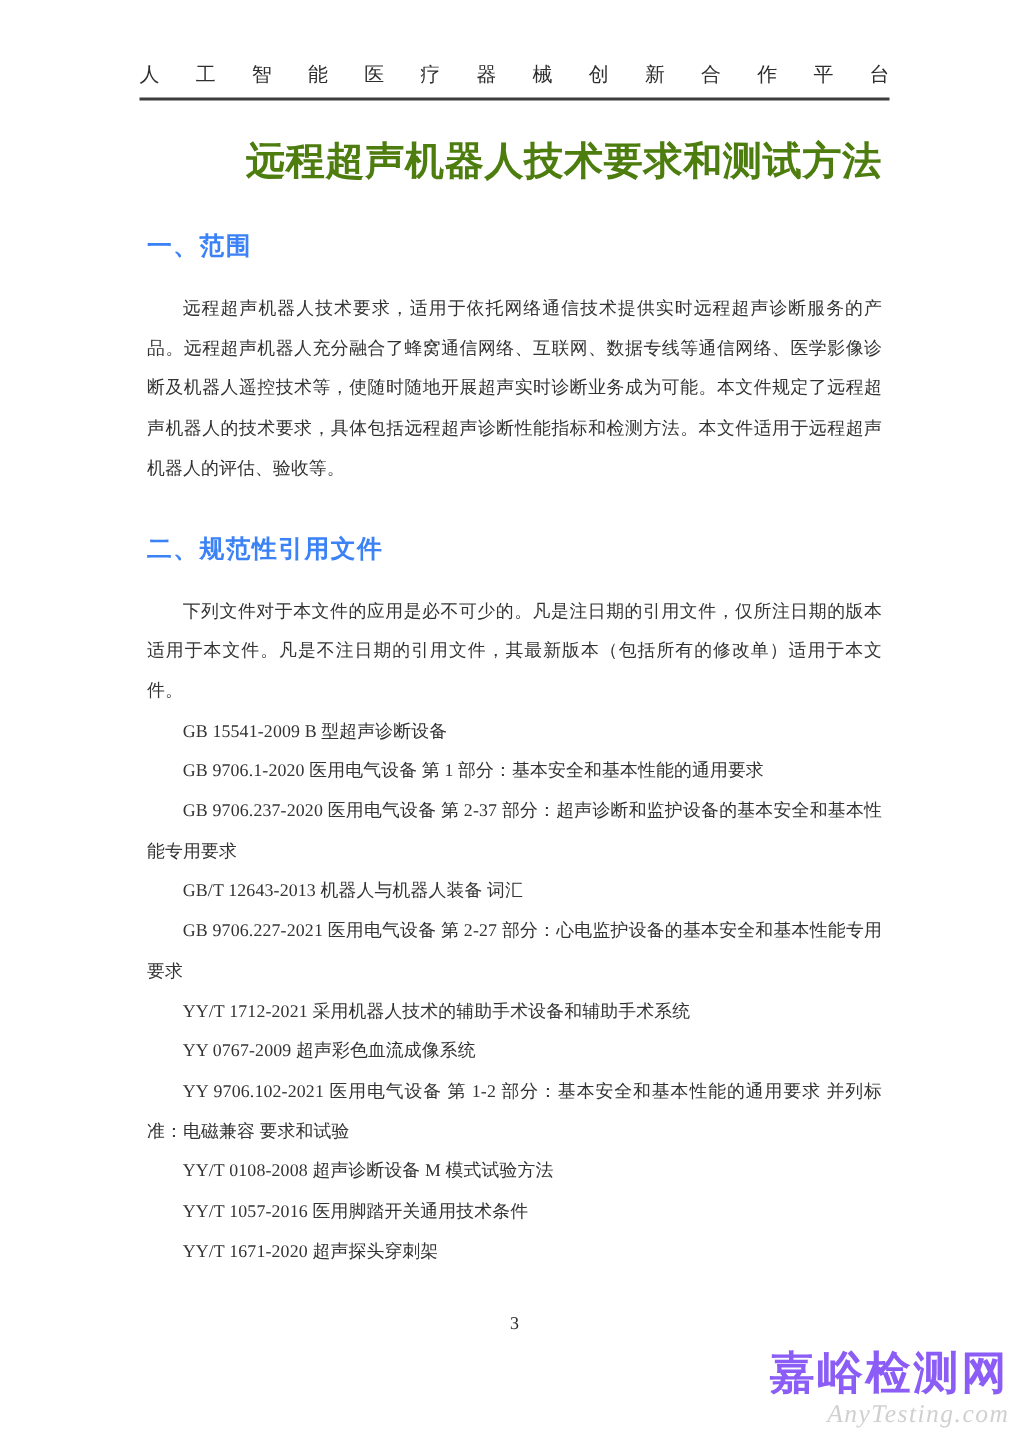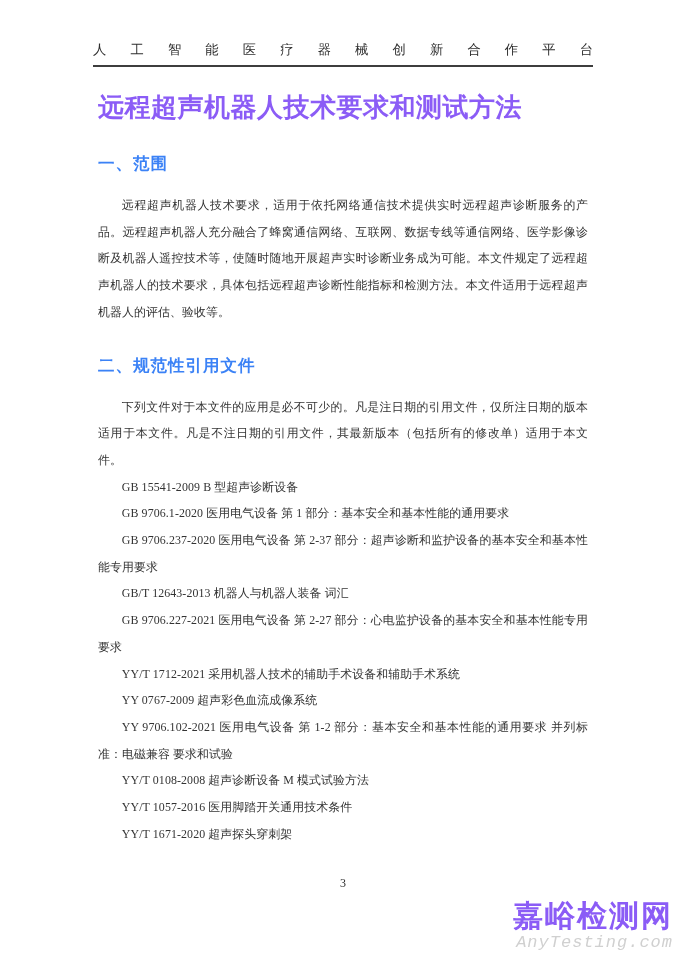--- a/index.html
+++ b/index.html
@@ -25,22 +25,22 @@
     font-size: 13.3px;
     line-height: 15px;
     color: #2e2e2e;
   }
   .doc-title {
     margin: 25px 0 17px 0;
     font-size: 26px;
     font-weight: bold;
     letter-spacing: 0.5px;
     line-height: 32px;
-    text-align: left;
-    color: #8b5cf6;
+    text-align: right;
+    color: #4d7c0f;
   }
   h2.sec-heading {
     margin: 28px 0 0 0;
     font-size: 16.5px;
     font-weight: bold;
     line-height: 24px;
     color: #3b82f6;
     letter-spacing: 1px;
   }
   p.body-para, p.ref {
@@ -79,21 +79,21 @@
     letter-spacing: 2px;
     font-family: "Liberation Serif", "DejaVu Serif", serif;
   }
   .wm-en {
     margin-top: 2px;
     font-size: 17px;
     font-style: italic;
     line-height: 19px;
     color: #d0d0d0;
     letter-spacing: 1px;
-    font-family: Liberation Mono, monospace;
+    font-family: Liberation Serif, serif;
     text-align: right;
   }
 </style>
 </head>
 <body>
 
 <div class="page">
 
   <div class="doc-header">
     <div class="doc-header-text">

